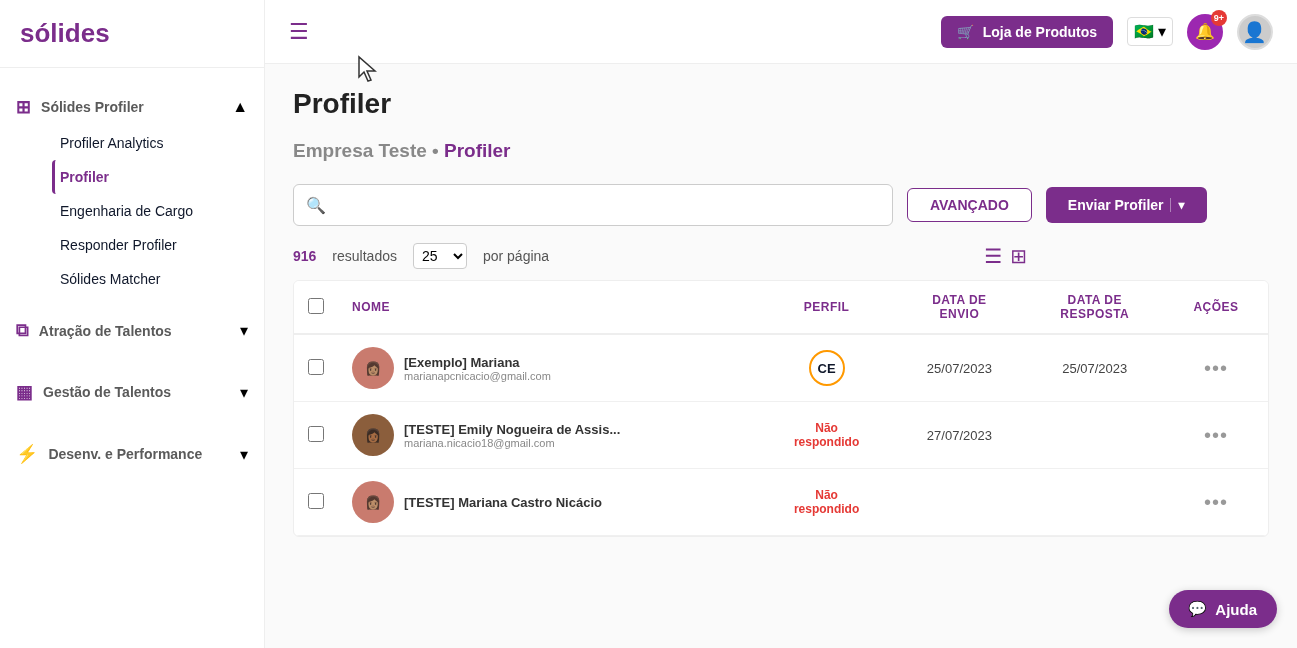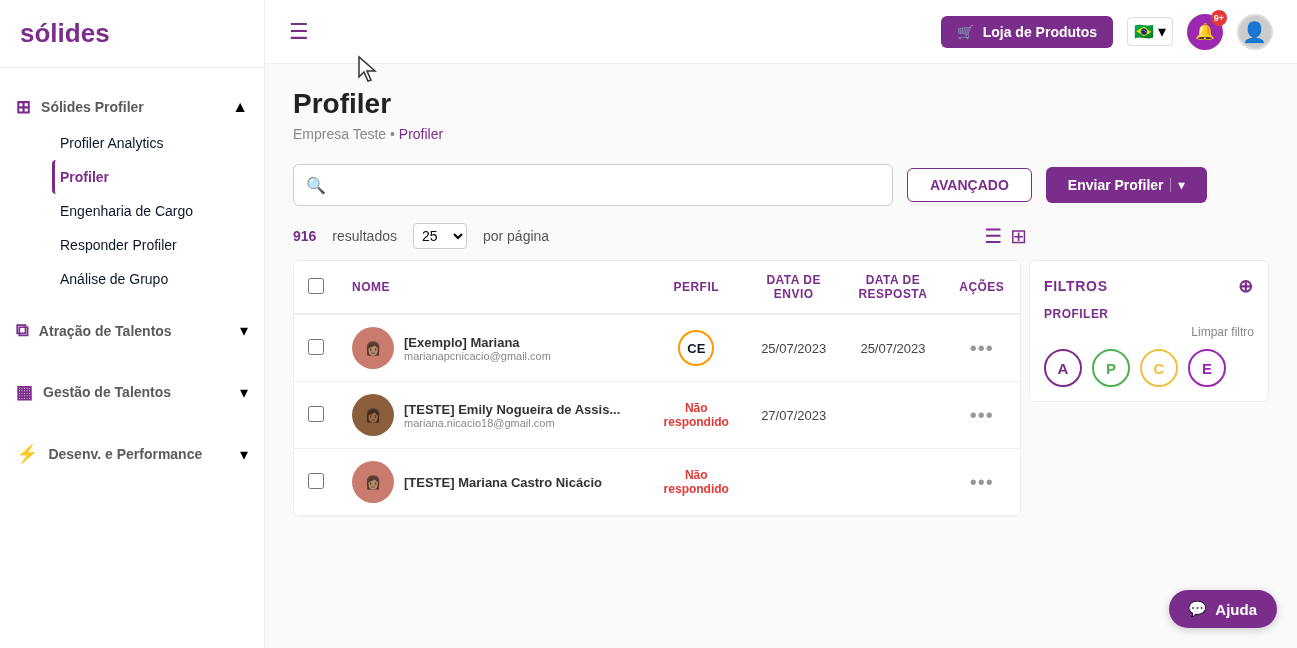--- a/index.html
+++ b/index.html
@@ -197,23 +197,24 @@
       display: flex;
       align-items: flex-start;
       gap: 12px;
     }
     .page-title {
       font-size: 28px;
       font-weight: 700;
       color: #222;
     }
     .breadcrumb {
-      font-size: 14px;
+      font-size: 19px;
       color: #888;
-      margin-top: 6px;
+      margin-top: 20px;
+      font-weight: bold;
     }
     .breadcrumb span.current { color: #7b2d8b; }
 
     .toolbar-row {
       display: flex;
       align-items: center;
       gap: 14px;
       margin-top: 22px;
     }
     .search-container {
@@ -291,21 +292,21 @@
     .view-btn {
       cursor: pointer;
       color: #7b2d8b;
       font-size: 20px;
       padding: 2px;
     }
 
     
     .table-outer {
       display: flex;
-      gap: 8px;
+      gap: 16px;
       margin-top: 10px;
     }
     .table-wrapper {
       flex: 1;
       background: #fff;
       border-radius: 6px;
       overflow: hidden;
       border: 1px solid #eee;
     }
     table {
@@ -466,21 +467,21 @@
         <div class="sidebar-item active">
           <span>Profiler</span>
         </div>
         <div class="sidebar-item">
           <span>Engenharia de Cargo</span>
         </div>
         <div class="sidebar-item">
           <span>Responder Profiler</span>
         </div>
         <div class="sidebar-item">
-          <span>Análise de Grupo</span>
+          <span>Sólides Matcher</span>
         </div>
       </div>
     </div>
 
     <div class="sidebar-main-section">
       <div class="sidebar-main-header">
         <div class="sidebar-main-header-left">
           <span style="color:#7b2d8b;font-size:18px;">⧉</span>
           <span>Atração de Talentos</span>
         </div>
@@ -663,34 +664,20 @@
               <td class="center"></td>
               <td class="center"></td>
               <td class="center">
                 <span class="actions-btn">•••</span>
               </td>
             </tr>
           </tbody>
         </table>
       </div>
 
-      <div class="filters-panel">
-        <div class="filters-header">
-          <span>FILTROS</span>
-          <span class="filters-collapse-btn">⊕</span>
-        </div>
-        <div style="font-size:12px;font-weight:700;color:#7b2d8b;letter-spacing:0.04em;margin-bottom:4px;">PROFILER</div>
-        <div class="filters-limpar">Limpar filtro</div>
-        <div class="filter-circles">
-          <div class="filter-circle fc-a">A</div>
-          <div class="filter-circle fc-p">P</div>
-          <div class="filter-circle fc-c">C</div>
-          <div class="filter-circle fc-e">E</div>
-        </div>
-      </div>
     </div>
   </div>
 </div>
 
 <div class="ajuda-btn">
   <span>💬</span>
   <span>Ajuda</span>
 </div>
 
 </body></html>

